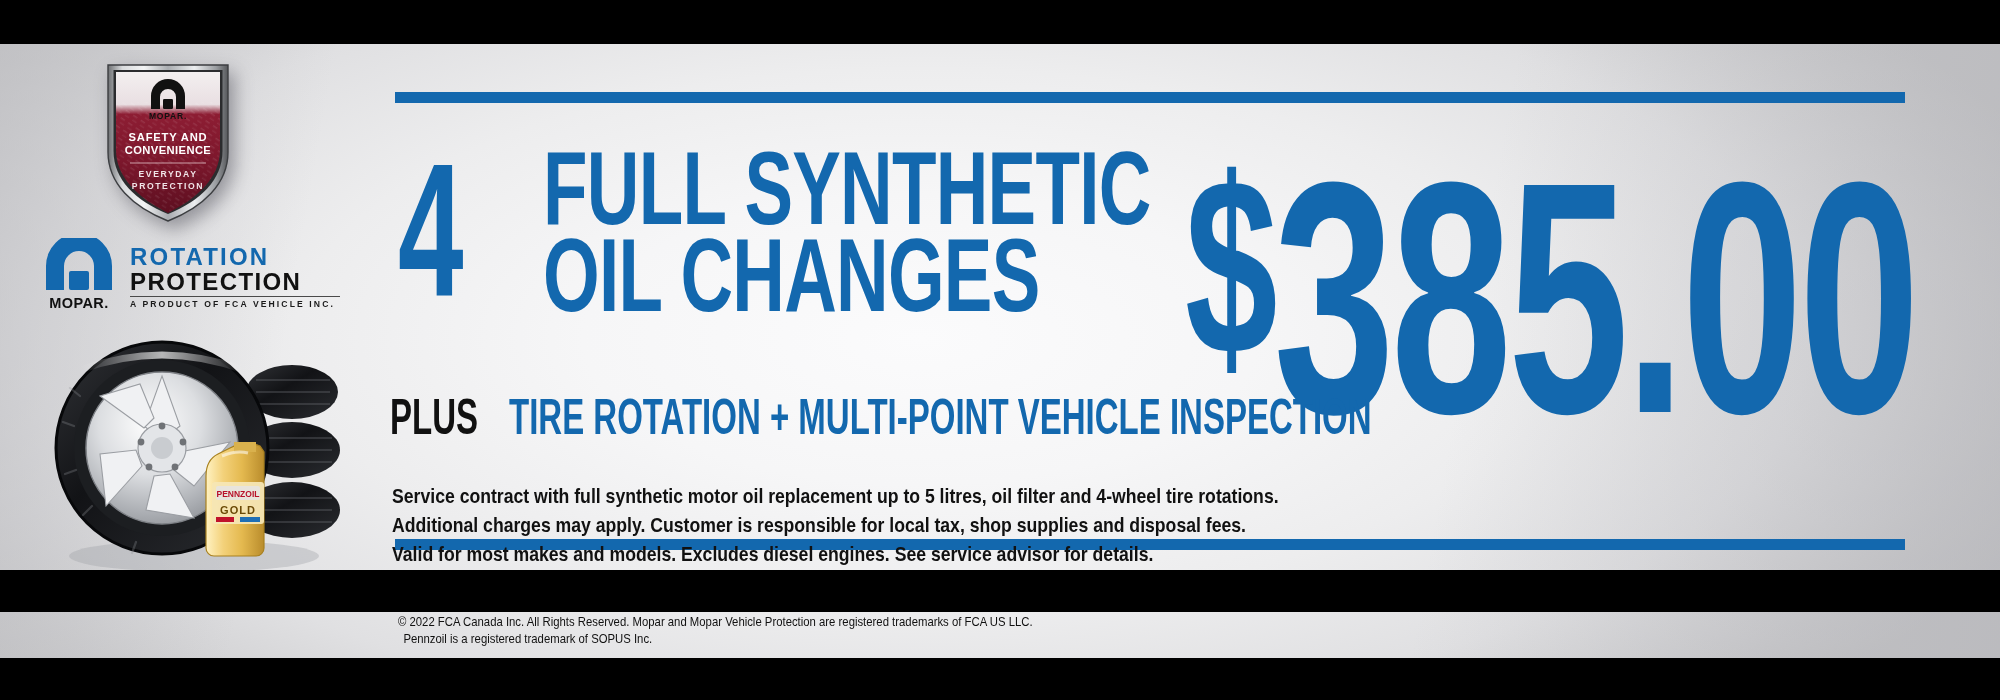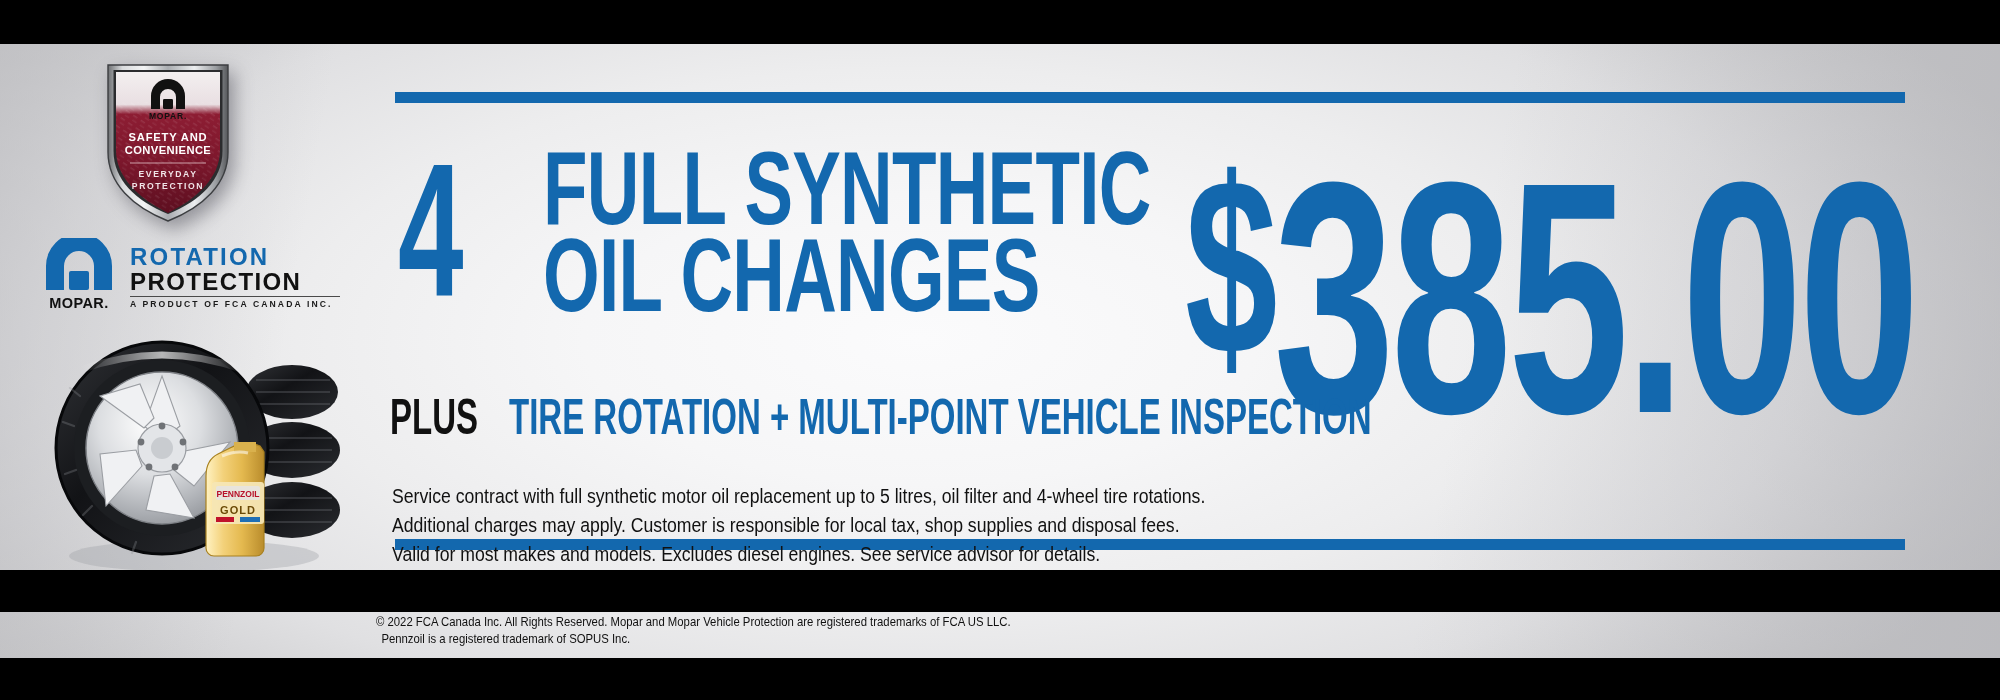--- a/index.html
+++ b/index.html
@@ -148,32 +148,32 @@
   }
   .price-inner{
     font-size:330px; line-height:.80;
     transform:scaleX(.66); transform-origin:left top;
     letter-spacing:-6px;
   }
   .price-cur{ font-size:252px; vertical-align:top; }
 
   
   .disclaimer{
-    position:absolute; left:392px; top:437px; width:840px; z-index:9;
+    position:absolute; left:392px; top:437px; width:840px; z-index:9;font-weight:bold;
   }
   .disclaimer p{
     font-family:"Liberation Sans Narrow","Liberation Sans", sans-serif;
     font-size:20.5px; line-height:1.42; color:#111;
     transform:scaleX(.86); transform-origin:left center;
     white-space:nowrap;
   }
 
   
   .copyright{
-    position:absolute; left:376px; top:570px; width:900px; z-index:9;
+    position:absolute; left:398px; top:570px; width:900px; z-index:9;
   }
   .copyright p{
     font-family:"Liberation Sans Narrow","Liberation Sans", sans-serif;
     font-size:12.6px; line-height:1.38; color:#111;
     transform:scaleX(.9); transform-origin:left center;
     white-space:nowrap;
   }
   .copyright p.indent{ padding-left:6px; }
 </style>
 </head>
@@ -244,21 +244,21 @@
           <svg viewBox="0 0 78 74" xmlns="http://www.w3.org/2000/svg">
             <path d="M6 52 V28 A33 33 0 0 1 72 28 V52 H54 V28 A15 15 0 0 0 24 28 V52 Z" fill="#1368ae"></path>
             <rect x="29" y="33" width="20" height="19" rx="2" fill="#1368ae"></rect>
             <text x="39" y="70" text-anchor="middle" fill="#111" font-family="Liberation Sans, sans-serif" font-size="14.5" font-weight="bold" letter-spacing="0.4">MOPAR.</text>
           </svg>
         </div>
         <div class="mvp-text">
           <div class="mvp-vehicle">ROTATION</div>
           <div class="mvp-protection">PROTECTION</div>
           <div class="mvp-rule"></div>
-          <div class="mvp-sub">A PRODUCT OF FCA CANADA INC.</div>
+          <div class="mvp-sub">A PRODUCT OF FCA VEHICLE INC.</div>
         </div>
       </div>
 
       <div class="tires">
         <svg viewBox="0 0 330 250" xmlns="http://www.w3.org/2000/svg">
           <defs>
             <radialGradient id="rim" cx="0.42" cy="0.34" r="0.75">
               <stop offset="0" stop-color="#ffffff"></stop>
               <stop offset="0.45" stop-color="#dcdee1"></stop>
               <stop offset="0.8" stop-color="#a9acb1"></stop>

